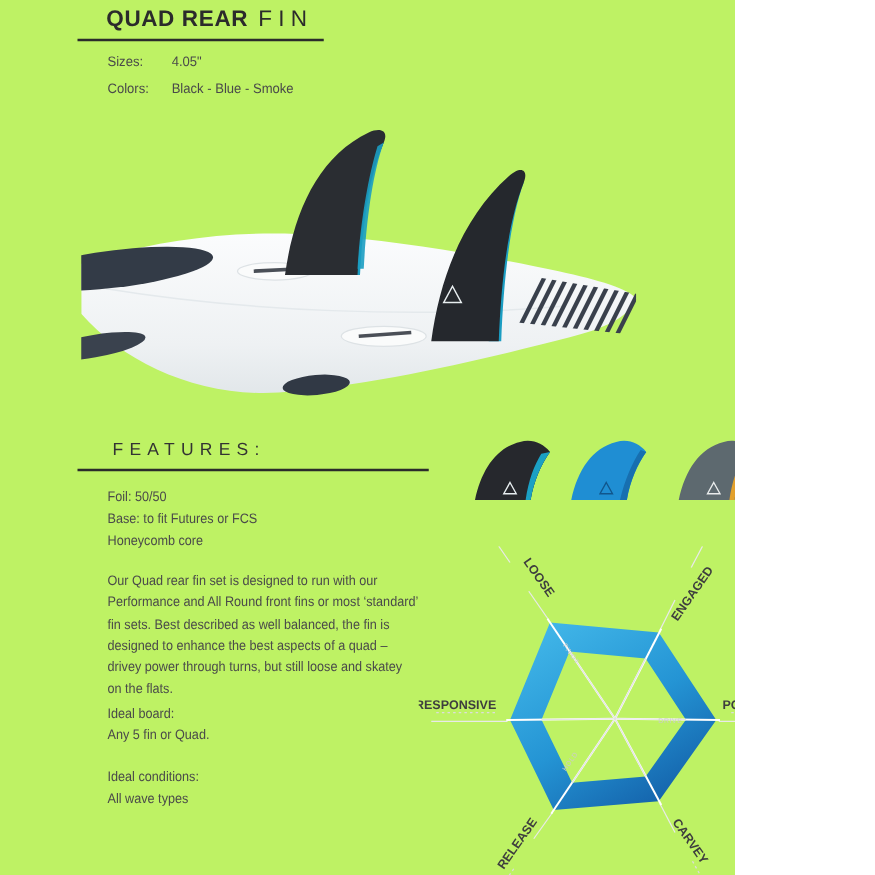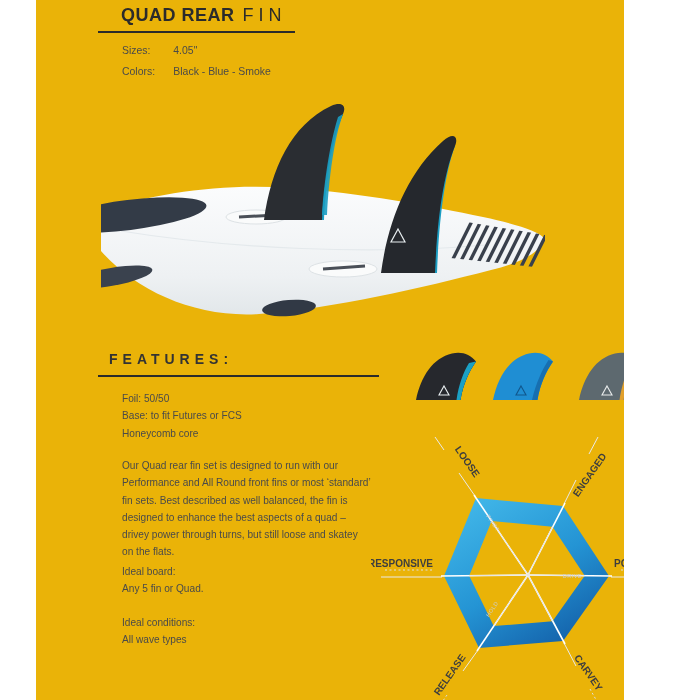--- a/index.html
+++ b/index.html
@@ -1,26 +1,26 @@
 <!DOCTYPE html>
 <html><head>
 <meta charset="utf-8">
 <style>
   html,body{margin:0;padding:0;background:#fff;}
-  #page{position:relative;width:588px;height:700px;background:#eab308;overflow:hidden;
-        font-family:"Liberation Sans",sans-serif;color:#454545;margin-left:36px;}
+  #page{position:relative;width:588px;height:700px;background:#bef264;overflow:hidden;
+        font-family:"Liberation Sans",sans-serif;color:#454545;}
   .abs{position:absolute;}
   .brand-mark{position:absolute;top:0;width:7px;height:3px;background:#8f8f8f;}
   .title{left:85px;top:5px;font-size:18px;color:#2b2b2b;white-space:nowrap;letter-spacing:.5px;}
   .title b{font-weight:700;}
   .title .light{font-weight:400;letter-spacing:5px;margin-left:8px;}
   .rule{background:#2b2b2b;height:2px;}
   .spec-row{left:86px;font-size:11px;color:#4a4a4a;transform:scaleX(.95);transform-origin:left top;}
   .spec-row .lab{display:inline-block;width:54px;}
-  .features-heading{left:73px;top:351px;font-size:14px;letter-spacing:5px;color:#333;font-weight:bold;}
+  .features-heading{left:90px;top:351px;font-size:14px;letter-spacing:5px;color:#333;}
   .txtblock{left:86px;font-size:11px;line-height:17.3px;color:#4a4a4a;
             transform:scaleX(.92);transform-origin:left top;white-space:nowrap;}
   svg text{font-family:"Liberation Sans",sans-serif;}
   .axis-label{font-size:10px;font-weight:700;fill:#3e3e3e;}
   .inner-label{font-size:5.5px;fill:#cccccc;letter-spacing:.5px;}
 </style>
 </head>
 <body>
 
 <div id="page">

